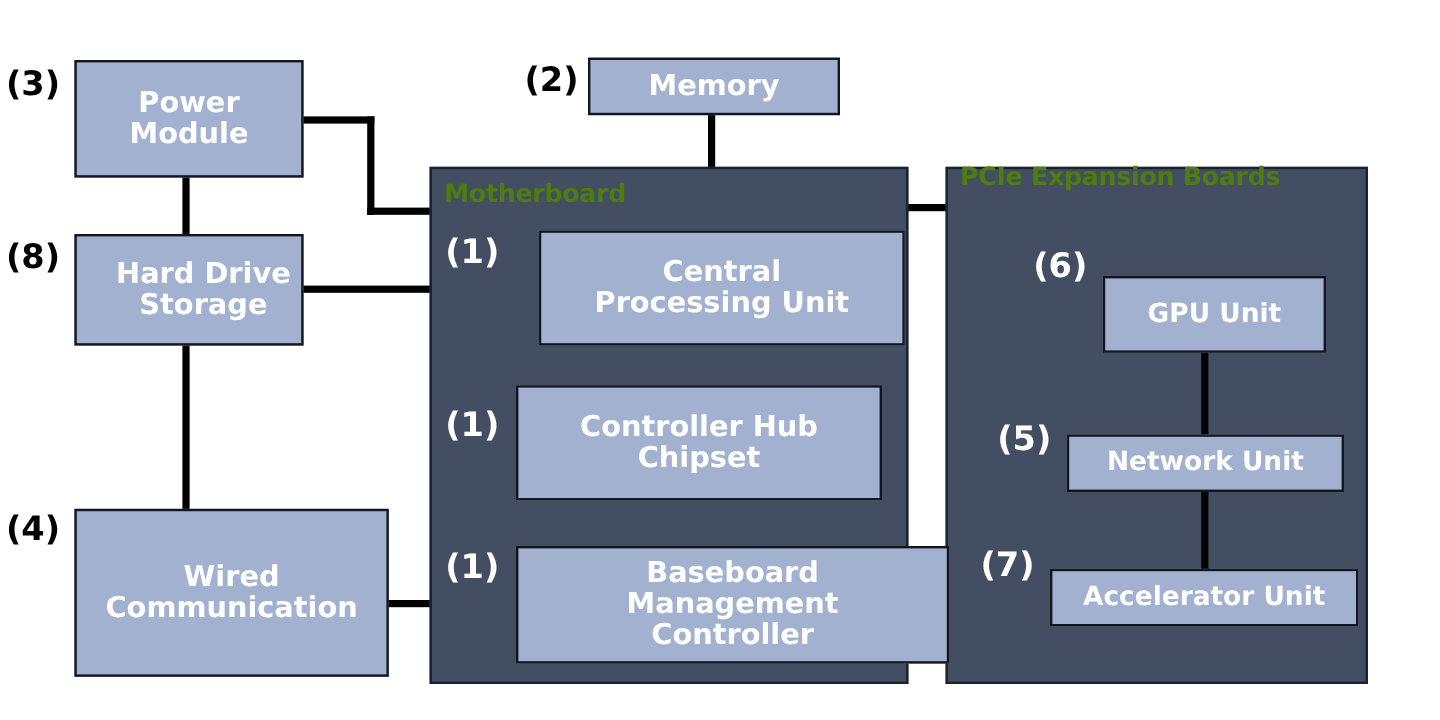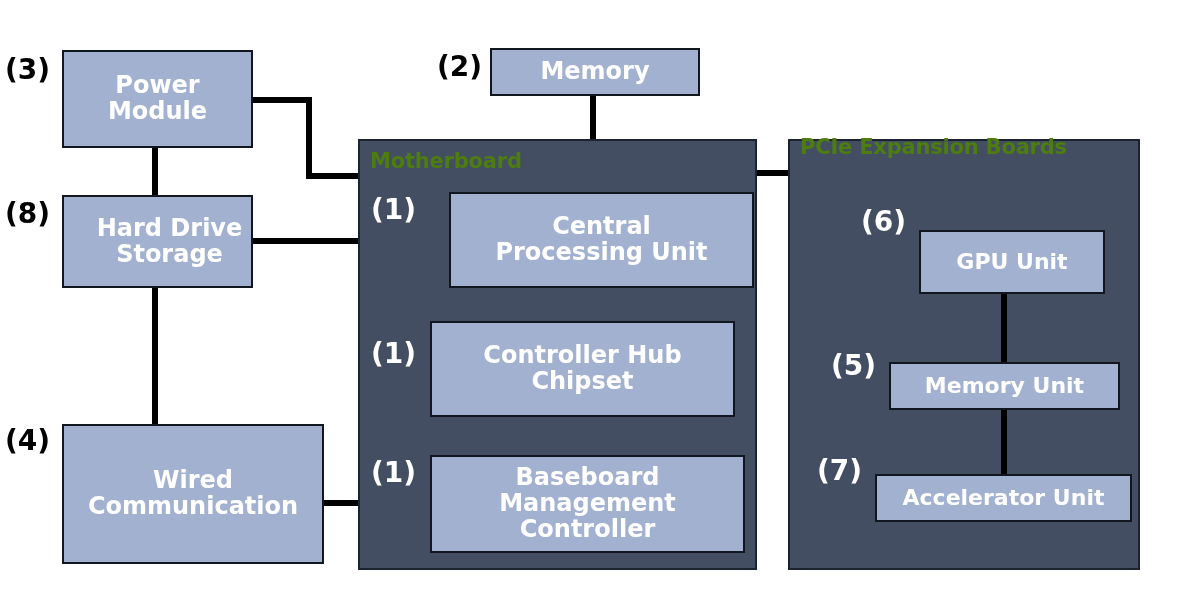--- a/index.html
+++ b/index.html
@@ -129,38 +129,38 @@
 Processing Unit</span>
   </div>
 
   <div class="tag tag-light" style="left:371px; top:340px;">(1)</div>
   <div class="node" style="left:430px; top:321px; width:305px; height:96px; font-size:24px;align-items:center;">
     <span class="lbl">Controller Hub
 Chipset</span>
   </div>
 
   <div class="tag tag-light" style="left:371px; top:459px;">(1)</div>
-  <div class="node" style="left:430px; top:455px; width:315px; height:98px; font-size:24px;">
+  <div class="node" style="left:430px; top:455px; width:361px; height:98px; font-size:24px;">
     <span class="lbl">Baseboard
 Management
 Controller</span>
   </div>
 
   <div class="wire" style="left:1001px; top:275px; width:6px; height:90px;"></div>
 
   <div class="wire" style="left:1001px; top:408px; width:6px; height:70px;"></div>
 
   <div class="tag tag-light" style="left:861px; top:208px;">(6)</div>
   <div class="node" style="left:919px; top:230px; width:186px; height:64px; font-size:22px;">
     <span class="lbl">GPU Unit</span>
   </div>
 
   <div class="tag tag-light" style="left:831px; top:352px;">(5)</div>
   <div class="node" style="left:889px; top:362px; width:231px; height:48px; font-size:22px;">
-    <span class="lbl">Memory Unit</span>
+    <span class="lbl">Network Unit</span>
   </div>
 
   <div class="tag tag-light" style="left:817px; top:457px;">(7)</div>
   <div class="node" style="left:875px; top:474px; width:257px; height:48px; font-size:22px;">
     <span class="lbl">Accelerator Unit</span>
   </div>
 
 </div>
 
 </body></html>

